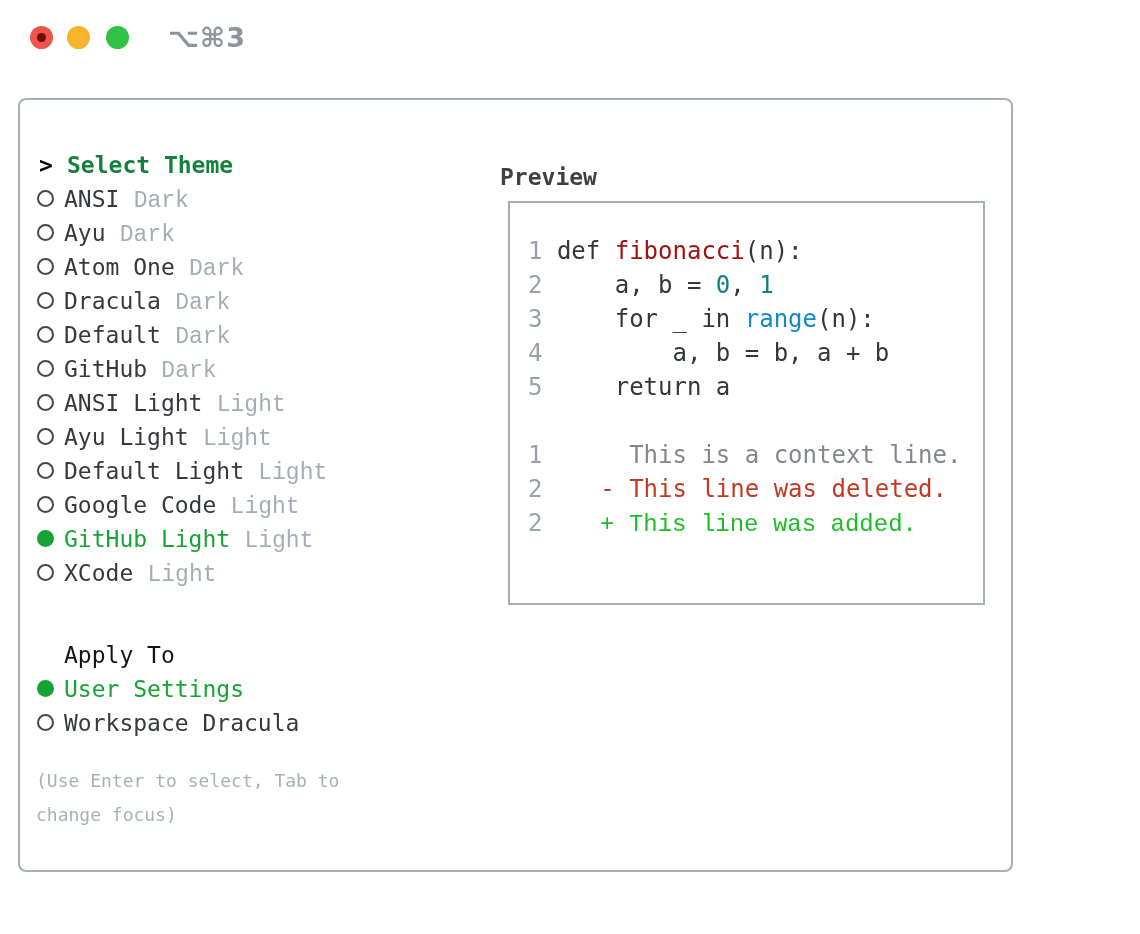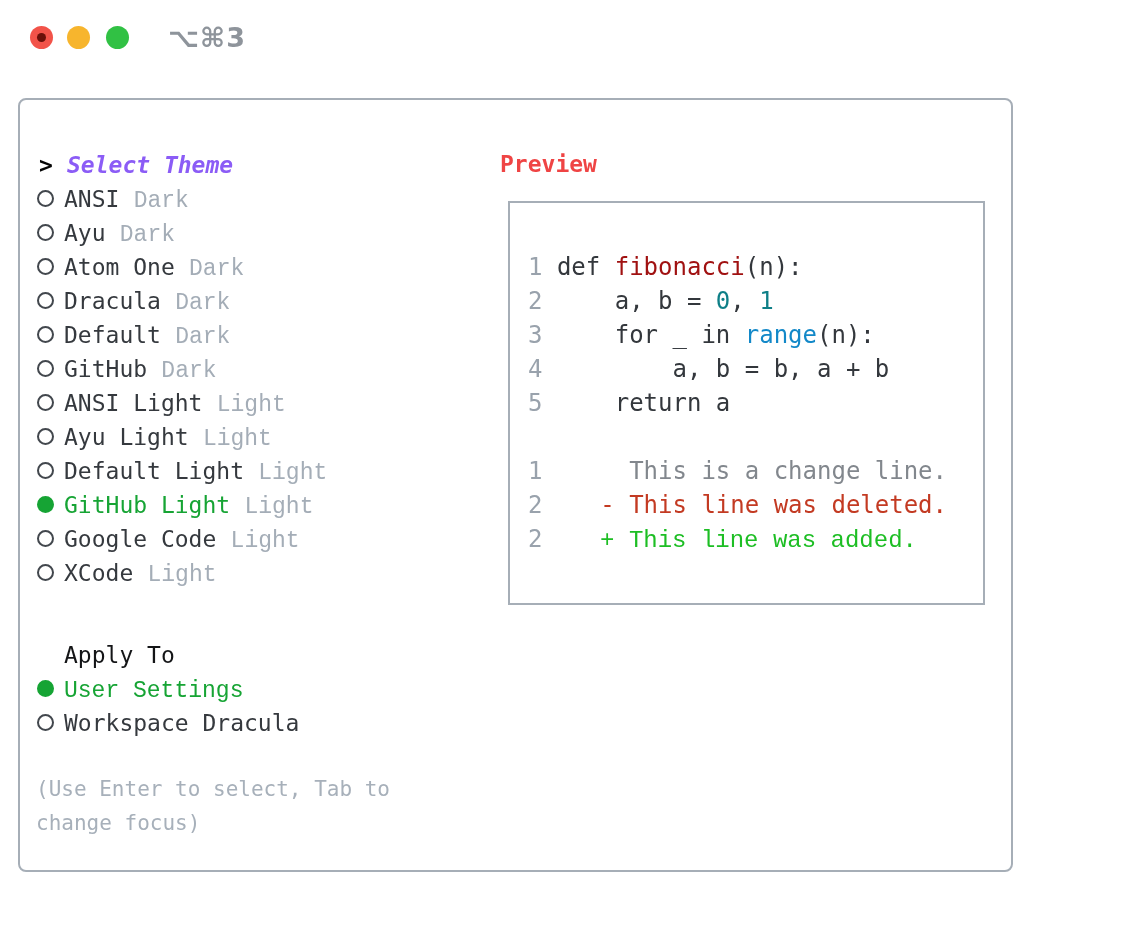--- a/index.html
+++ b/index.html
@@ -22,42 +22,42 @@
   
   .panel{
     position:absolute;left:18px;top:98px;width:995px;height:774px;box-sizing:border-box;
     border:2px solid var(--border-gray,#a6aeb7);border-radius:8px;background:#fff;
   }
   
   .left-col{position:absolute;left:16px;top:48px;width:450px;}
   .row{height:34px;line-height:34px;font-size:23px;color:var(--text-dark,#35393e);white-space:nowrap;}
   .cell{display:inline-block;width:28px;vertical-align:top;}
   .caret{font-weight:bold;color:#050505;padding-left:3px;}
-  .hdr{font-weight:bold;color:#8b5cf6;font-style:italic;}
+  .hdr{font-weight:bold;color:#15803d;}
   .radio{
     display:inline-block;width:13px;height:13px;border-radius:50%;
     border:2px solid #42474d;box-sizing:content-box;margin-left:1px;margin-top:8px;
   }
   .radio.sel{border-color:var(--accent-green,#16a434);background:var(--accent-green,#16a434);}
   .tname{color:var(--text-dark,#35393e);}
   .tname.sel{color:var(--accent-green,#16a434);}
   .tvariant{color:var(--muted-gray,#a4adb7);margin-left:0.62em;font-family:Liberation Mono, monospace;}
   .subheader{margin-top:48px;color:#141517;}
   .subheader .cell{width:28px;}
-  .opt-name.sel{color:var(--accent-green,#16a434);font-family:Liberation Mono, monospace;}
-  .help{margin-top:32px;font-size:21px;line-height:34px;color:var(--help-gray,#a7b0ba);white-space:pre;}
+  .opt-name.sel{color:var(--accent-green,#16a434);}
+  .help{margin-top:24px;font-size:18px;line-height:34px;color:var(--help-gray,#a7b0ba);white-space:pre;}
   
   .preview-title{
-    position:absolute;left:480px;top:47px;height:34px;line-height:34px;
-    font-size:23px;font-weight:bold;color:#ef4444;
+    position:absolute;left:480px;top:60px;height:34px;line-height:34px;
+    font-size:23px;font-weight:bold;color:#404040;
   }
   .preview-box{
     position:absolute;left:488px;top:101px;width:477px;height:404px;box-sizing:border-box;
     border:2px solid var(--border-gray,#a6aeb7);background:#fff;
-    padding:47px 0 0 18px;overflow:hidden;
+    padding:31px 0 0 18px;overflow:hidden;
   }
   .pline{height:34px;line-height:34px;font-size:24px;white-space:pre;color:var(--code-dark,#33373c);}
   .lnum{display:inline-block;width:2ch;color:var(--linenum-gray,#99a2ac);}
   .tk-code{color:var(--code-dark,#33373c);}
   .tk-func{color:var(--function-red,#a01111);}
   .tk-num{color:var(--number-teal,#0e7f87);}
   .tk-builtin{color:var(--builtin-blue,#1288c8);}
   .tk-ctx{color:var(--context-gray,#82878d);}
   .tk-del{color:var(--deleted-red,#c33a22);}
   .tk-add{color:var(--added-green,#1dbe24);font-family:Liberation Mono, monospace;}
@@ -86,22 +86,22 @@
       <div id="themes">
           <div class="row"><span class="cell"><span class="radio"></span></span><span class="tname">ANSI</span><span class="tvariant">Dark</span></div>
           <div class="row"><span class="cell"><span class="radio"></span></span><span class="tname">Ayu</span><span class="tvariant">Dark</span></div>
           <div class="row"><span class="cell"><span class="radio"></span></span><span class="tname">Atom One</span><span class="tvariant">Dark</span></div>
           <div class="row"><span class="cell"><span class="radio"></span></span><span class="tname">Dracula</span><span class="tvariant">Dark</span></div>
           <div class="row"><span class="cell"><span class="radio"></span></span><span class="tname">Default</span><span class="tvariant">Dark</span></div>
           <div class="row"><span class="cell"><span class="radio"></span></span><span class="tname">GitHub</span><span class="tvariant">Dark</span></div>
           <div class="row"><span class="cell"><span class="radio"></span></span><span class="tname">ANSI Light</span><span class="tvariant">Light</span></div>
           <div class="row"><span class="cell"><span class="radio"></span></span><span class="tname">Ayu Light</span><span class="tvariant">Light</span></div>
           <div class="row"><span class="cell"><span class="radio"></span></span><span class="tname">Default Light</span><span class="tvariant">Light</span></div>
+          <div class="row"><span class="cell"><span class="radio"></span></span><span class="tname">Google Code</span><span class="tvariant">Light</span></div>
           <div class="row"><span class="cell"><span class="radio sel"></span></span><span class="tname sel">GitHub Light</span><span class="tvariant">Light</span></div>
-          <div class="row"><span class="cell"><span class="radio"></span></span><span class="tname">Google Code</span><span class="tvariant">Light</span></div>
           <div class="row"><span class="cell"><span class="radio"></span></span><span class="tname">XCode</span><span class="tvariant">Light</span></div>
         </div>
 
       <div class="row subheader">
         <span class="cell"></span><span>Apply To</span>
       </div>
 
       <div id="apply">
           <div class="row"><span class="cell"><span class="radio sel"></span></span><span class="opt-name sel">User Settings</span></div>
           <div class="row"><span class="cell"><span class="radio"></span></span><span class="opt-name">Workspace Dracula</span></div>
@@ -111,19 +111,19 @@
     </div>
 
     <div class="preview-title">Preview</div>
     <div class="preview-box" id="preview-box">
         <div class="pline"><span class="lnum">1</span><span class="tk-code">def </span><span class="tk-func">fibonacci</span><span class="tk-code">(n):</span></div>
         <div class="pline"><span class="lnum">2</span><span class="tk-code">    a, b = </span><span class="tk-num">0</span><span class="tk-code">, </span><span class="tk-num">1</span></div>
         <div class="pline"><span class="lnum">3</span><span class="tk-code">    for _ in </span><span class="tk-builtin">range</span><span class="tk-code">(n):</span></div>
         <div class="pline"><span class="lnum">4</span><span class="tk-code">        a, b = b, a + b</span></div>
         <div class="pline"><span class="lnum">5</span><span class="tk-code">    return a</span></div>
         <div class="pline"><span class="lnum"></span></div>
-        <div class="pline"><span class="lnum">1</span><span class="tk-ctx">     This is a change line.</span></div>
+        <div class="pline"><span class="lnum">1</span><span class="tk-ctx">     This is a context line.</span></div>
         <div class="pline"><span class="lnum">2</span><span class="tk-del">   - This line was deleted.</span></div>
         <div class="pline"><span class="lnum">2</span><span class="tk-add">   + This line was added.</span></div>
       </div>
 
   </div>
 </div>
 
 </body></html>

